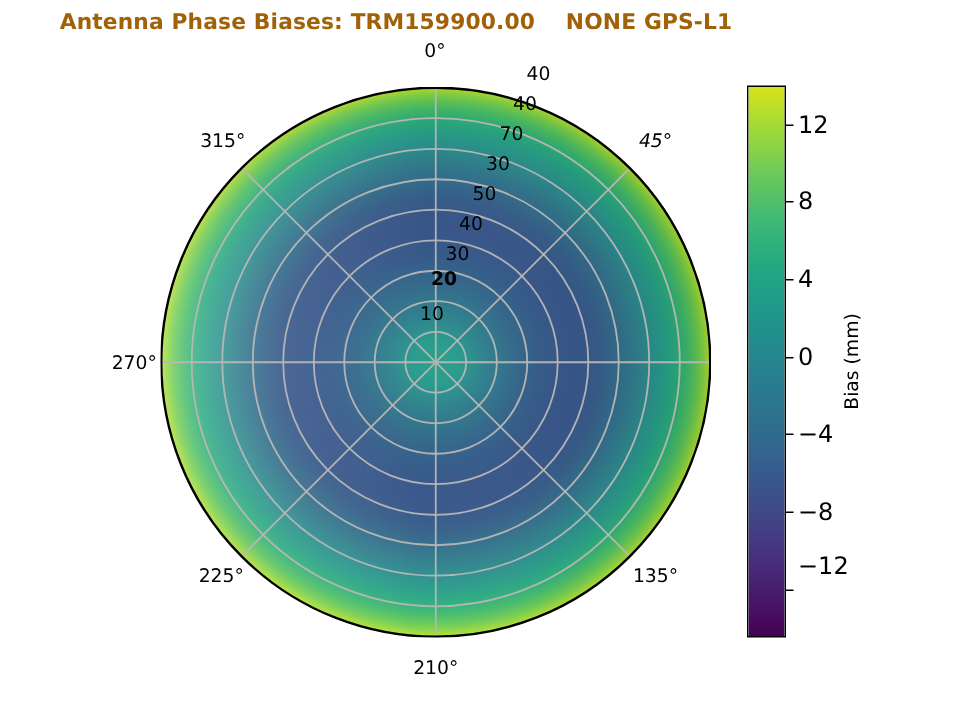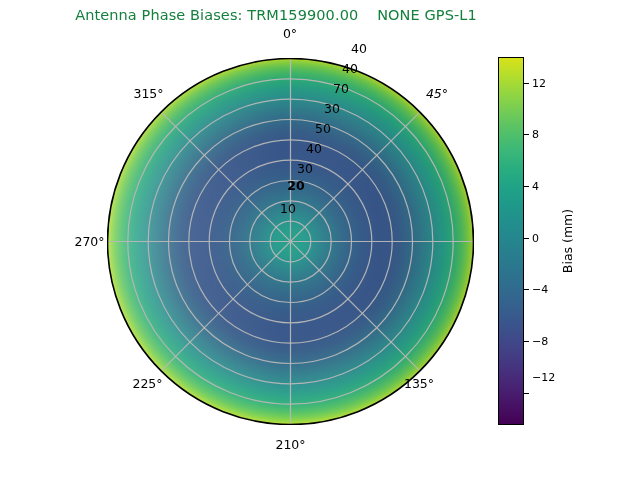--- a/index.html
+++ b/index.html
@@ -4,42 +4,42 @@
 <style>
   html,body{margin:0;padding:0;}
   body{
     width:640px;height:480px;background:#ffffff;
     font-family:"DejaVu Sans","Liberation Sans",sans-serif;
     overflow:hidden;position:relative;
   }
   #fig{position:absolute;left:0;top:0;width:640px;height:480px;}
 
   #title{
-    position:absolute;left:16px;top:7px;width:520px;
-    text-align:center;font-size:14.5px;color:#15803d;
-    letter-spacing:0.1px;white-space:pre;
+    position:absolute;left:4px;top:7px;width:520px;
+    text-align:center;font-size:14.5px;color:#a16207;
+    letter-spacing:0.1px;white-space:pre;font-weight:bold;
   }
 
   
   #polar-wrap{position:absolute;left:107px;top:58px;width:367px;height:367px;}
   #polar-svg{position:absolute;left:0;top:0;}
 
   
   .lbl{position:absolute;font-size:12.5px;color:#000;white-space:nowrap;}
   .ang-lbl{text-align:center;}
   .rad-lbl{text-align:center;}
 
   
   #cbar-wrap{position:absolute;left:498px;top:57px;width:26px;height:368px;}
   #cbar{
     position:absolute;left:0;top:0;width:26px;height:368px;
     border:1.1px solid #000;box-sizing:border-box;
   }
   .cb-tick{position:absolute;left:26px;width:5px;height:1px;background:#000;}
-  .cb-lbl{position:absolute;left:34px;font-size:11px;color:#000;
+  .cb-lbl{position:absolute;left:34px;font-size:16px;color:#000;
           transform:translateY(-50%);white-space:nowrap;}
   #cbar-title{
     position:absolute;left:560px;top:241px;font-size:12.5px;color:#000;
     transform-origin:0 0;transform:rotate(-90deg) translate(-50%,0);
     white-space:nowrap;
   }
 </style>
 </head>
 <body>
 
@@ -132,21 +132,21 @@
     <div class="lbl rad-lbl" style="left:189px;top:83px;width:36px;">40</div>
     <div class="lbl rad-lbl" style="left:198px;top:63px;width:36px;">50</div>
     <div class="lbl rad-lbl" style="left:207px;top:43px;width:36px;">30</div>
     <div class="lbl rad-lbl" style="left:216px;top:23px;width:36px;">70</div>
     <div class="lbl rad-lbl" style="left:225px;top:3px;width:36px;">40</div>
     <div class="lbl rad-lbl" style="left:234px;top:-17px;width:36px;">40</div>
   </div>
 
   <div class="lbl ang-lbl" style="left:265px;top:26px;width:50px;">0°</div>
   <div class="lbl ang-lbl" style="left:412px;top:86px;width:50px;font-style:italic;">45°</div>
-  <div class="lbl ang-lbl" style="left:394px;top:376px;width:50px;text-align:center;">135°</div>
+  <div class="lbl ang-lbl" style="left:412px;top:376px;width:50px;text-align:center;">135°</div>
   <div class="lbl ang-lbl" style="left:263px;top:437px;width:55px;">210°</div>
   <div class="lbl ang-lbl" style="left:120px;top:376px;width:55px;">225°</div>
   <div class="lbl ang-lbl" style="left:62px;top:234px;width:55px;">270°</div>
   <div class="lbl ang-lbl" style="left:121px;top:86px;width:55px;">315°</div>
 
   <div id="cbar-wrap">
     <svg id="cbar" width="26" height="368" viewBox="0 0 26 368" preserveAspectRatio="none">
       <defs>
         <linearGradient id="gViridis" x1="0" y1="1" x2="0" y2="0">
           <stop offset="0.000" stop-color="#440154"></stop>

